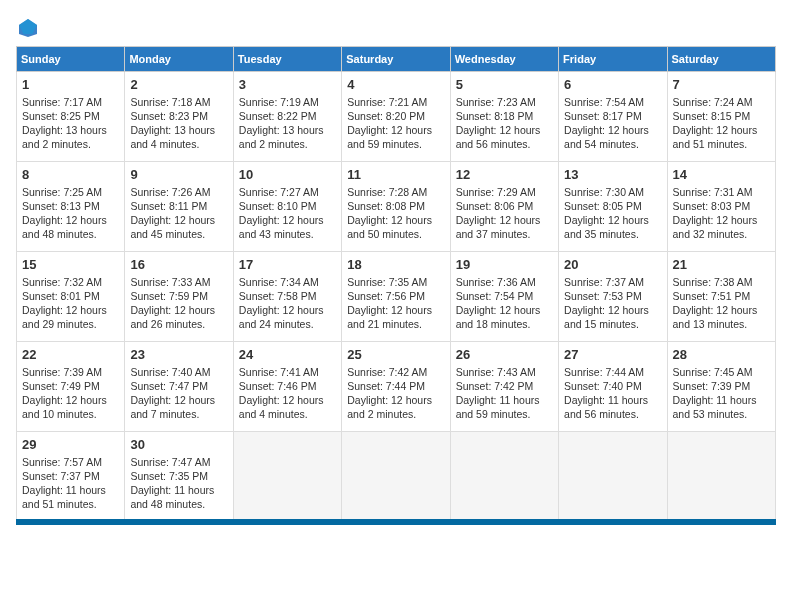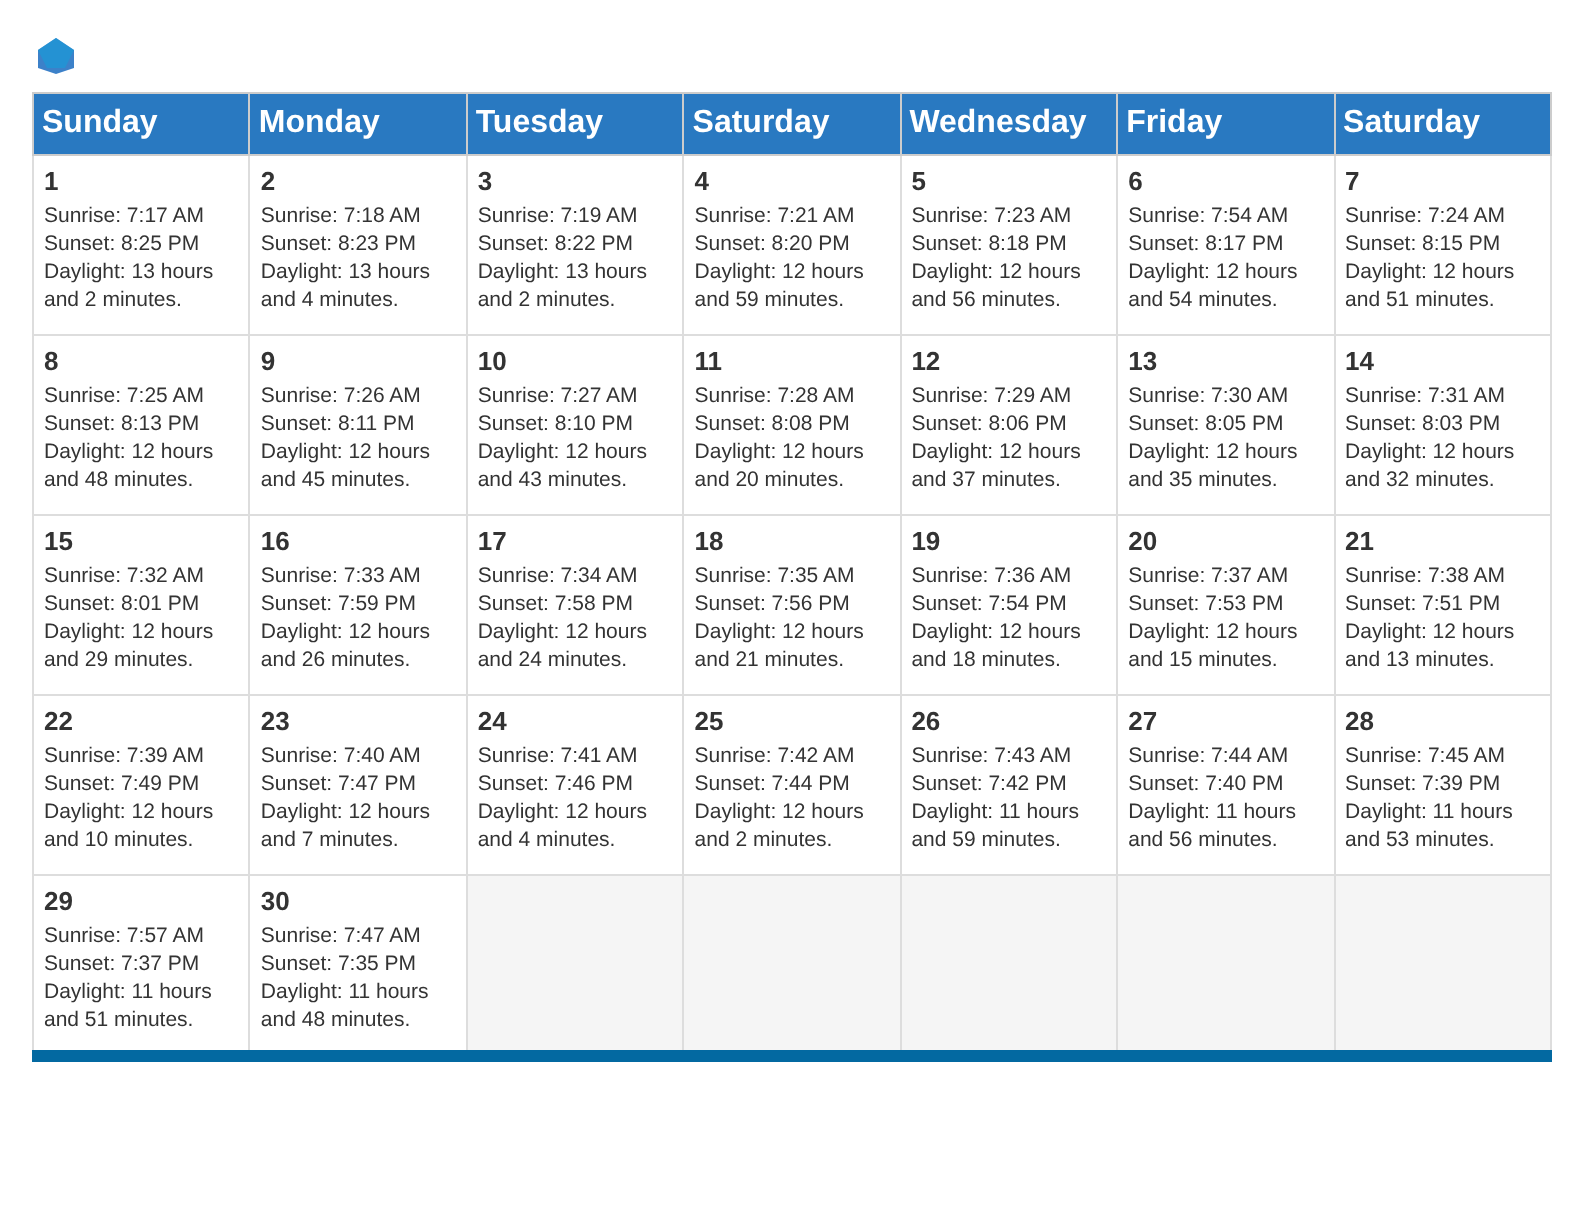--- a/index.html
+++ b/index.html
@@ -51,21 +51,21 @@
     table {
       width: 100%;
       border-collapse: collapse;
       font-size: 11px;
     }
     thead tr th {
       background-color: #2979c1;
       color: #fff;
       padding: 6px 4px;
       text-align: left;
-      font-size: 16px;
+      font-size: 11px;
       font-weight: bold;
       border: 1px solid #ccc;
     }
     tbody tr td {
       vertical-align: top;
       padding: 4px 5px;
       border: 1px solid #ddd;
       width: 14.28%;
       min-height: 80px;
       height: 90px;
@@ -125,21 +125,21 @@
         <td><span class="day-num">3</span><span>Sunrise: 7:19 AM</span><br><span>Sunset: 8:22 PM</span><br><span>Daylight: 13 hours and 2 minutes.</span></td>
         <td><span class="day-num">4</span><span>Sunrise: 7:21 AM</span><br><span>Sunset: 8:20 PM</span><br><span>Daylight: 12 hours and 59 minutes.</span></td>
         <td><span class="day-num">5</span><span>Sunrise: 7:23 AM</span><br><span>Sunset: 8:18 PM</span><br><span>Daylight: 12 hours and 56 minutes.</span></td>
         <td><span class="day-num">6</span><span>Sunrise: 7:54 AM</span><br><span>Sunset: 8:17 PM</span><br><span>Daylight: 12 hours and 54 minutes.</span></td>
         <td><span class="day-num">7</span><span>Sunrise: 7:24 AM</span><br><span>Sunset: 8:15 PM</span><br><span>Daylight: 12 hours and 51 minutes.</span></td>
       </tr>
       <tr>
         <td><span class="day-num">8</span><span>Sunrise: 7:25 AM</span><br><span>Sunset: 8:13 PM</span><br><span>Daylight: 12 hours and 48 minutes.</span></td>
         <td><span class="day-num">9</span><span>Sunrise: 7:26 AM</span><br><span>Sunset: 8:11 PM</span><br><span>Daylight: 12 hours and 45 minutes.</span></td>
         <td><span class="day-num">10</span><span>Sunrise: 7:27 AM</span><br><span>Sunset: 8:10 PM</span><br><span>Daylight: 12 hours and 43 minutes.</span></td>
-        <td><span class="day-num">11</span><span>Sunrise: 7:28 AM</span><br><span>Sunset: 8:08 PM</span><br><span>Daylight: 12 hours and 20 minutes.</span></td>
+        <td><span class="day-num">11</span><span>Sunrise: 7:28 AM</span><br><span>Sunset: 8:08 PM</span><br><span>Daylight: 12 hours and 50 minutes.</span></td>
         <td><span class="day-num">12</span><span>Sunrise: 7:29 AM</span><br><span>Sunset: 8:06 PM</span><br><span>Daylight: 12 hours and 37 minutes.</span></td>
         <td><span class="day-num">13</span><span>Sunrise: 7:30 AM</span><br><span>Sunset: 8:05 PM</span><br><span>Daylight: 12 hours and 35 minutes.</span></td>
         <td><span class="day-num">14</span><span>Sunrise: 7:31 AM</span><br><span>Sunset: 8:03 PM</span><br><span>Daylight: 12 hours and 32 minutes.</span></td>
       </tr>
       <tr>
         <td><span class="day-num">15</span><span>Sunrise: 7:32 AM</span><br><span>Sunset: 8:01 PM</span><br><span>Daylight: 12 hours and 29 minutes.</span></td>
         <td><span class="day-num">16</span><span>Sunrise: 7:33 AM</span><br><span>Sunset: 7:59 PM</span><br><span>Daylight: 12 hours and 26 minutes.</span></td>
         <td><span class="day-num">17</span><span>Sunrise: 7:34 AM</span><br><span>Sunset: 7:58 PM</span><br><span>Daylight: 12 hours and 24 minutes.</span></td>
         <td><span class="day-num">18</span><span>Sunrise: 7:35 AM</span><br><span>Sunset: 7:56 PM</span><br><span>Daylight: 12 hours and 21 minutes.</span></td>
         <td><span class="day-num">19</span><span>Sunrise: 7:36 AM</span><br><span>Sunset: 7:54 PM</span><br><span>Daylight: 12 hours and 18 minutes.</span></td>

